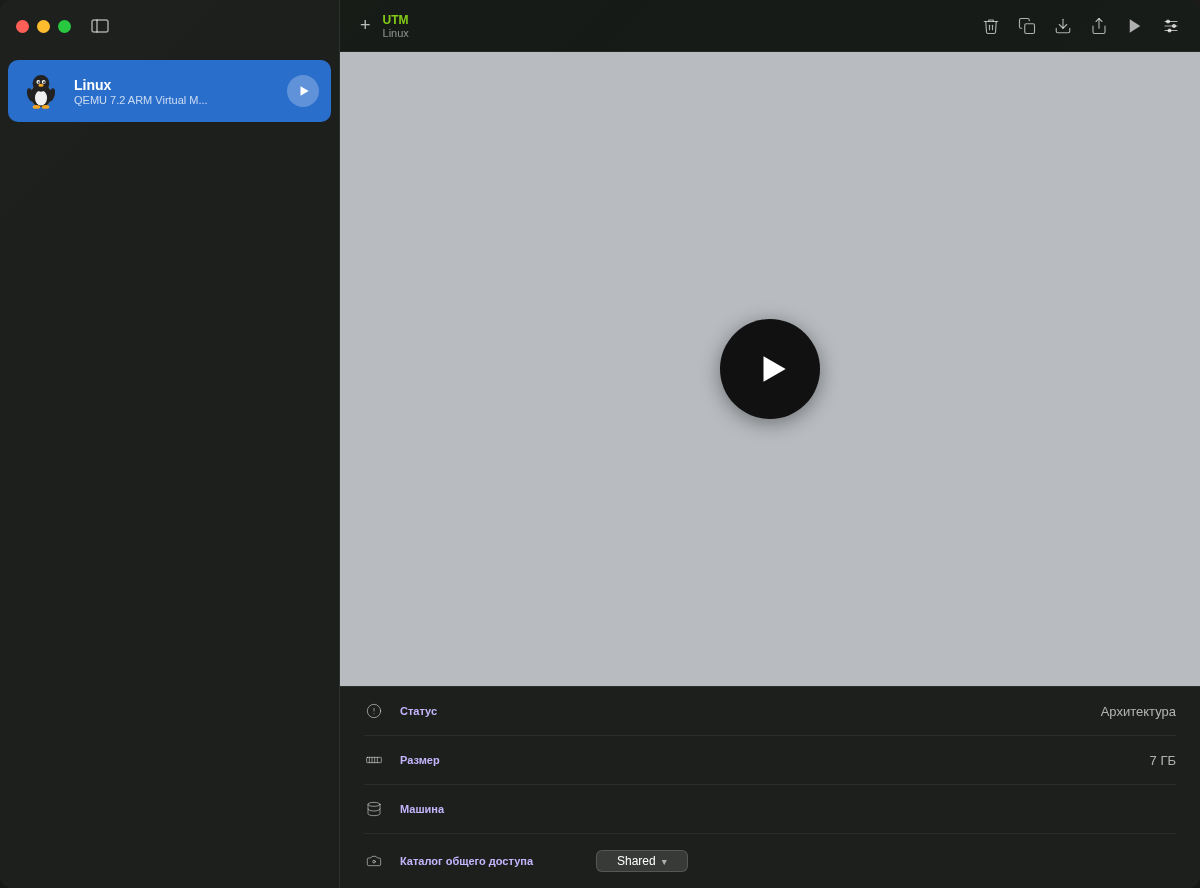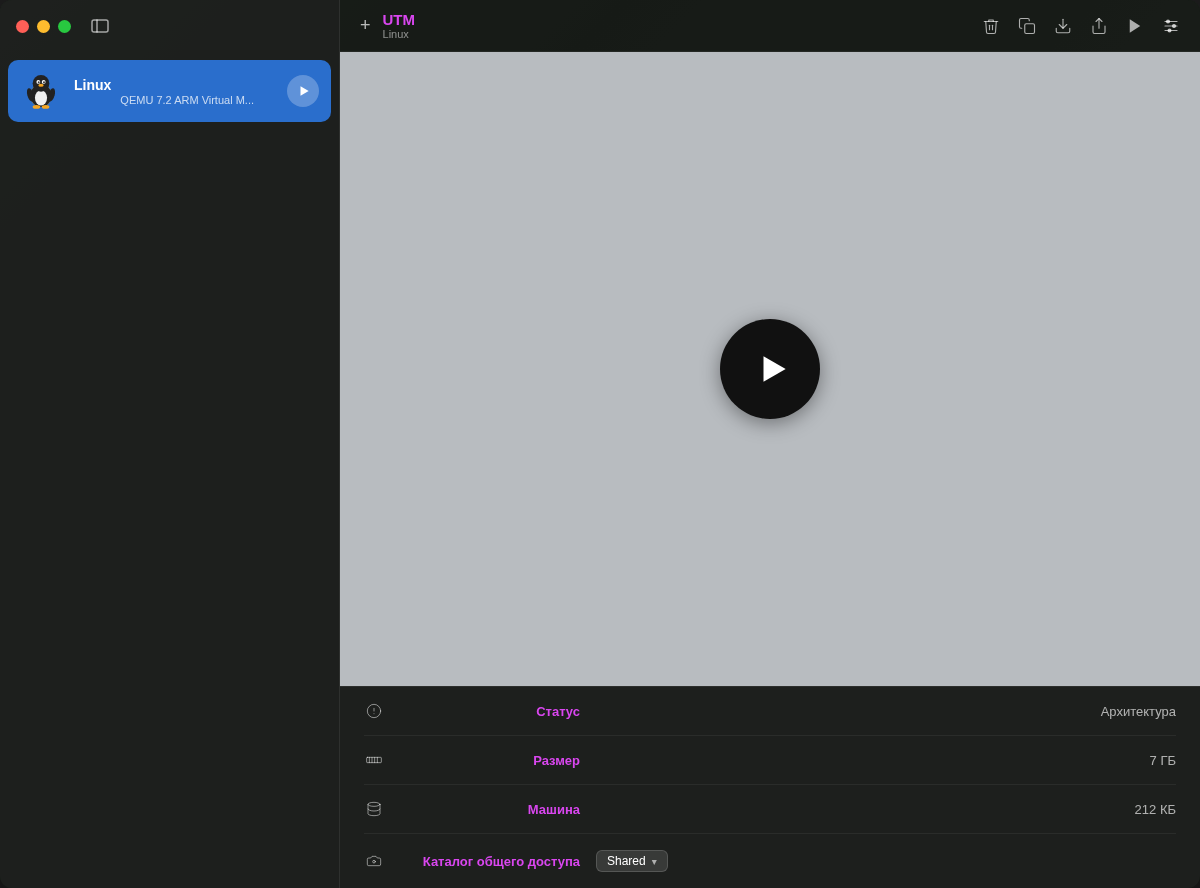--- a/index.html
+++ b/index.html
@@ -124,21 +124,20 @@
     }
 
     .vm-subtitle {
       color: rgba(255,255,255,0.75);
       font-size: 11px;
       margin-top: 1px;
       white-space: nowrap;
       overflow: hidden;
       text-overflow: ellipsis;
       max-width: 180px;
-      text-align: right;
     }
 
     .vm-play-btn {
       width: 32px;
       height: 32px;
       border-radius: 50%;
       background: rgba(255,255,255,0.25);
       display: flex;
       align-items: center;
       justify-content: center;
@@ -179,22 +178,22 @@
       gap: 6px;
       font-size: 18px;
       font-weight: 300;
     }
 
     .title-block {
       flex: 1;
     }
 
     .title-main {
-      color: #d946ef;
-      font-size: 15px;
+      color: #84cc16;
+      font-size: 12px;
       font-weight: 600;
     }
 
     .title-sub {
       color: rgba(255,255,255,0.5);
       font-size: 11px;
     }
 
     .toolbar-actions {
       display: flex;
@@ -286,45 +285,44 @@
       width: 16px;
       height: 16px;
       stroke: rgba(255,255,255,0.5);
       fill: none;
       stroke-width: 1.5;
       stroke-linecap: round;
       stroke-linejoin: round;
     }
 
     .info-label {
-      color: #d946ef;
-      font-size: 13px;
+      color: #c4b5fd;
+      font-size: 11px;
       font-weight: 600;
       min-width: 180px;
-      text-align: right;
     }
 
     .info-value {
       flex: 1;
       text-align: right;
       color: rgba(255,255,255,0.65);
       font-size: 13px;
     }
 
     .shared-badge {
       display: flex;
       align-items: center;
       gap: 6px;
     }
 
     .shared-btn {
       background: rgba(255,255,255,0.12);
       border: 1px solid rgba(255,255,255,0.15);
       border-radius: 6px;
-      padding: 3px 10px;
+      padding: 3px 20px;
       color: #ffffff;
       font-size: 12px;
       cursor: pointer;
       display: flex;
       align-items: center;
       gap: 6px;
     }
 
     .shared-btn-arrow {
       color: rgba(255,255,255,0.6);
@@ -499,21 +497,20 @@
 
         <div class="info-row">
           <div class="info-icon">
             <svg viewBox="0 0 24 24">
                 <ellipse cx="12" cy="5" rx="9" ry="3"></ellipse>
                 <path d="M3,5v14a9,3,0,0,0,18,0V5"></path>
                 <path d="M3,12a9,3,0,0,0,18,0"></path>
               </svg>
           </div>
           <div class="info-label">Машина</div>
-          <div class="info-value">212 КБ</div>
         </div>
 
         <div class="info-row">
           <div class="info-icon">
             <svg viewBox="0 0 24 24">
                 <path d="M22,17a2,2,0,0,1-2,2H4a2,2,0,0,1-2-2V9.5A2,2,0,0,1,4,7.5H7l2-2.5h6l2,2.5h3a2,2,0,0,1,2,2Z"></path>
                 <circle cx="12" cy="13" r="2"></circle>
               </svg>
           </div>
           <div class="info-label">Каталог общего доступа</div>

